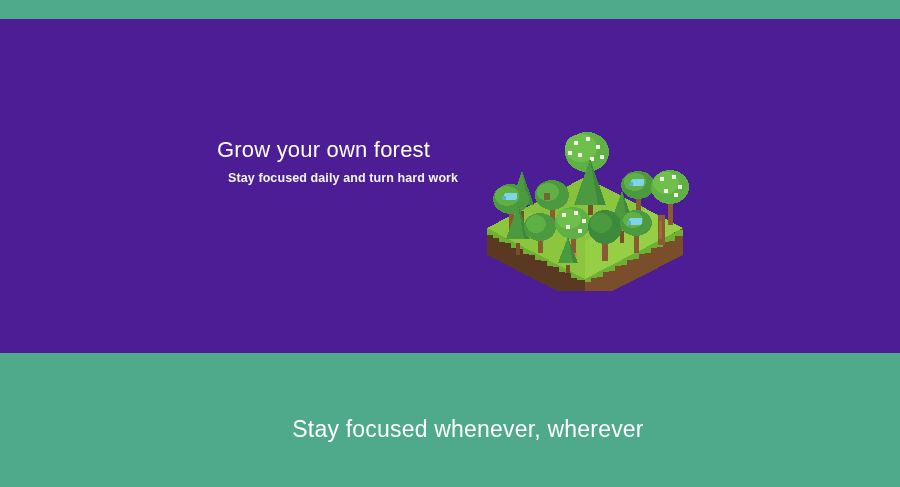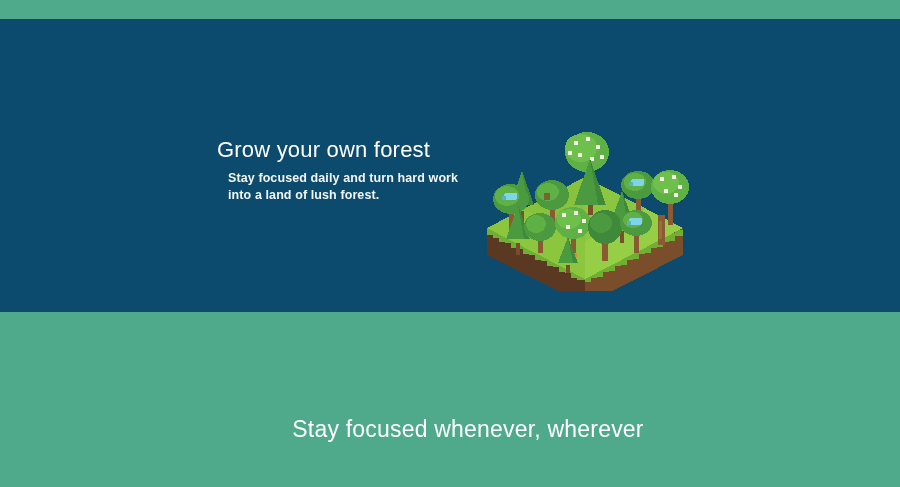--- a/index.html
+++ b/index.html
@@ -24,22 +24,22 @@
     top: 0;
     width: 900px;
     height: 19px;
     background: #4FAA8C;
   }
   .hero {
     position: absolute;
     left: 0;
     top: 19px;
     width: 900px;
-    height: 293px;
-    background: #0c4a6e;
+    height: 334px;
+    background: #4c1d95;
   }
   .hero-inner {
     position: absolute;
     left: 0;
     top: 0;
     width: 900px;
     height: 351px;
   }
   .hero-copy {
     position: absolute;
@@ -109,21 +109,20 @@
 
   <div class="band-top"></div>
 
   <div class="hero">
     <div class="hero-inner">
 
       <div class="hero-copy">
         <h1 class="hero-title">Grow your own forest</h1>
         <p class="hero-sub">
           <span class="line">Stay focused daily and turn hard work</span>
-          <span class="line">into a land of lush forest.</span>
         </p>
       </div>
 
       <div class="hero-art">
         <svg viewBox="0 0 232 172" xmlns="http://www.w3.org/2000/svg">
 
           <g>
 
             <polygon points="9,109 107,159 107,186 9,136" fill="#5A3821"></polygon>
 

